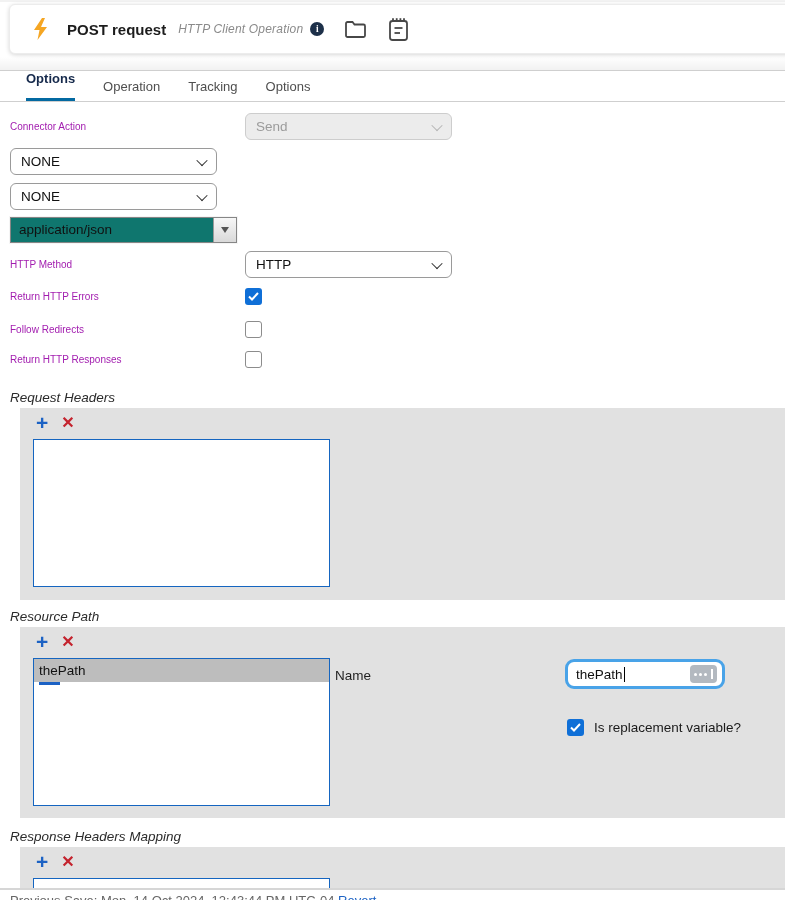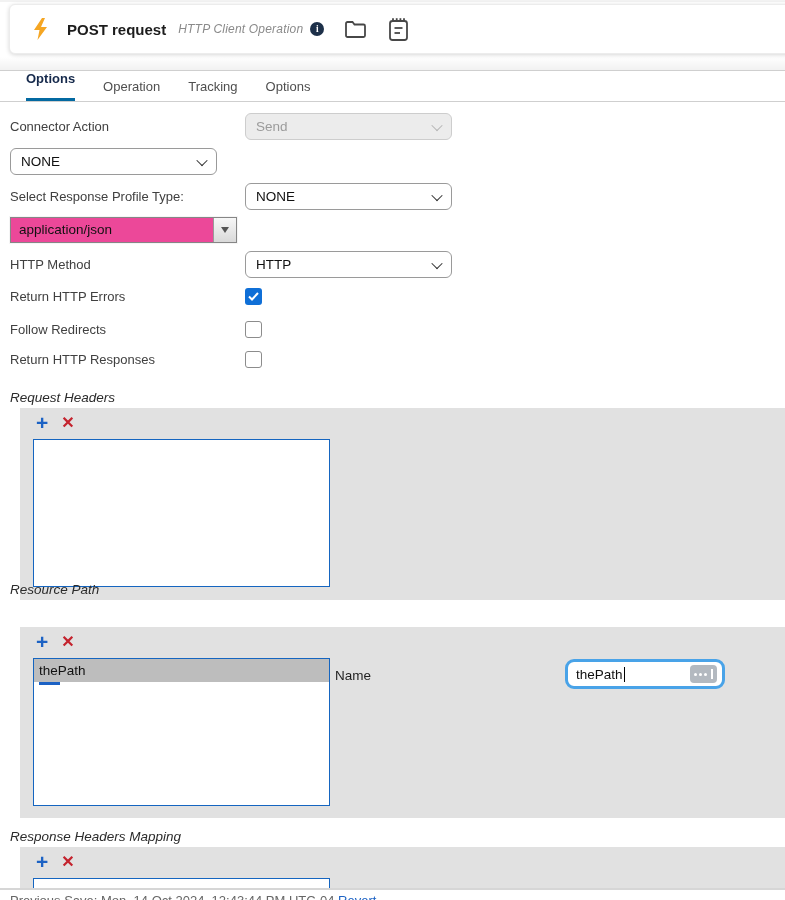--- a/index.html
+++ b/index.html
@@ -40,35 +40,35 @@
     display:flex;gap:28px;align-items:flex-end;
   }
   .tab{font-size:13px;color:#4f4f4f;padding-bottom:7px;cursor:pointer;line-height:15px;}
   .tab.active{
     color:#15294b;font-weight:bold;
     border-bottom:3px solid #0369a1;padding-bottom:12px;
   }
 
   
   .frow{position:absolute;left:10px;display:flex;align-items:center;}
-  .flabel{width:235px;font-size:13px;color:#404040;flex:0 0 auto;}
+  .flabel{width:235px;font-size:10px;color:#a21caf;flex:0 0 auto;}
   .sel{
     width:207px;height:27px;box-sizing:border-box;
     border:1px solid #9a9a9a;border-radius:6px;background:#fff;
     display:flex;align-items:center;justify-content:space-between;
     padding:0 10px;font-size:13.5px;color:#111;cursor:pointer;
   }
   .sel.disabled{background:#ececec;border-color:#cdcdcd;color:#9b9b9b;cursor:default;}
   .chev{
     width:7px;height:7px;border-right:1.8px solid #2f2f2f;border-bottom:1.8px solid #2f2f2f;
     transform:rotate(45deg) translate(-1px,-1px);flex:0 0 auto;
   }
   .sel.disabled .chev{border-color:#b5b5b5;}
   .combo{
-    width:227px;height:26px;box-sizing:border-box;background:#ec4899;
+    width:227px;height:26px;box-sizing:border-box;background:#0f766e;
     border:1px solid #868686;display:flex;align-items:stretch;cursor:pointer;
     box-shadow:0 0 0 1px rgba(0,0,0,.04);
   }
   .combo-text{flex:1;font-size:13.5px;color:#111;line-height:24px;padding:0 8px;overflow:hidden;white-space:nowrap;}
   .combo-btn{
     width:22px;flex:0 0 auto;border-left:1px solid #9a9a9a;
     background:linear-gradient(#f7f7f7,#d9d9d9);
     display:flex;align-items:center;justify-content:center;
   }
   .tri{width:0;height:0;border-left:4.5px solid transparent;border-right:4.5px solid transparent;border-top:6px solid #555;}
@@ -166,21 +166,20 @@
 </div>
 
 <div class="frow" style="top:148px">
   <div class="sel">
     <span>NONE</span>
     <span class="chev"></span>
   </div>
 </div>
 
 <div class="frow" style="top:183px">
-  <div class="flabel">Select Response Profile Type:</div>
   <div class="sel">
     <span>NONE</span>
     <span class="chev"></span>
   </div>
 </div>
 
 <div class="frow" style="top:217px">
   <div class="combo">
     <span class="combo-text">application/json</span>
     <span class="combo-btn">
@@ -218,41 +217,49 @@
 
 <div class="section-title" style="top:390px">Request Headers</div>
 <div class="panel" style="top:408px;height:192px">
   <div class="ptoolbar">
     <span class="plus-btn">+</span>
     <span class="x-btn">✕</span>
   </div>
   <div class="listbox"></div>
 </div>
 
-<div class="section-title" style="top:582px">Resource Path</div>
+<div class="section-title" style="top:609px">Resource Path</div>
 <div class="panel" style="top:627px;height:191px">
   <div class="ptoolbar">
     <span class="plus-btn">+</span>
     <span class="x-btn">✕</span>
   </div>
   <div class="listbox">
     <div class="list-item-selected">thePath</div>
     <div class="list-accent"></div>
   </div>
   <div class="name-label">Name</div>
   <div class="vinput">
     <span class="vtext">thePath</span>
     <span class="caret"></span>
     <span class="dots-btn">
       <i></i>
         <i></i>
         <i></i>
         <span class="bar"></span>
     </span>
   </div>
+  <div class="repl-row">
+    <div class="cb checked">
+      <svg width="11" height="9" viewBox="0 0 11 9">
+          <polyline points="1,4.5 4,7.5 10,1" fill="none" stroke="#fff" stroke-width="2"></polyline>
+        </svg>
+    </div>
+    <span class="lbl">Is replacement variable?</span>
+  </div>
 </div>
 
 <div class="section-title" style="top:829px">Response Headers Mapping</div>
 <div class="panel" style="top:847px;height:41px">
   <div class="ptoolbar">
     <span class="plus-btn">+</span>
     <span class="x-btn">✕</span>
   </div>
   <div class="listbox" style="height:60px"></div>
 </div>

